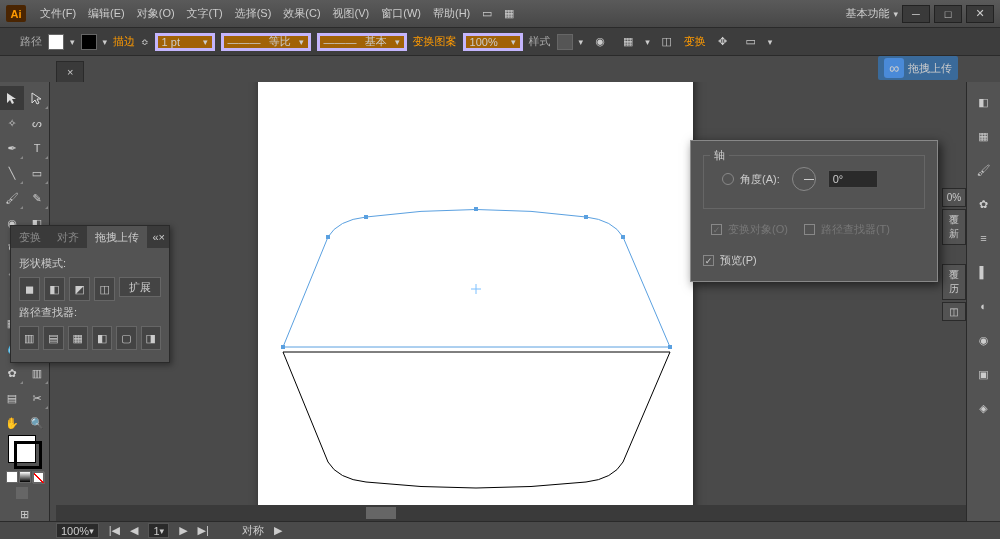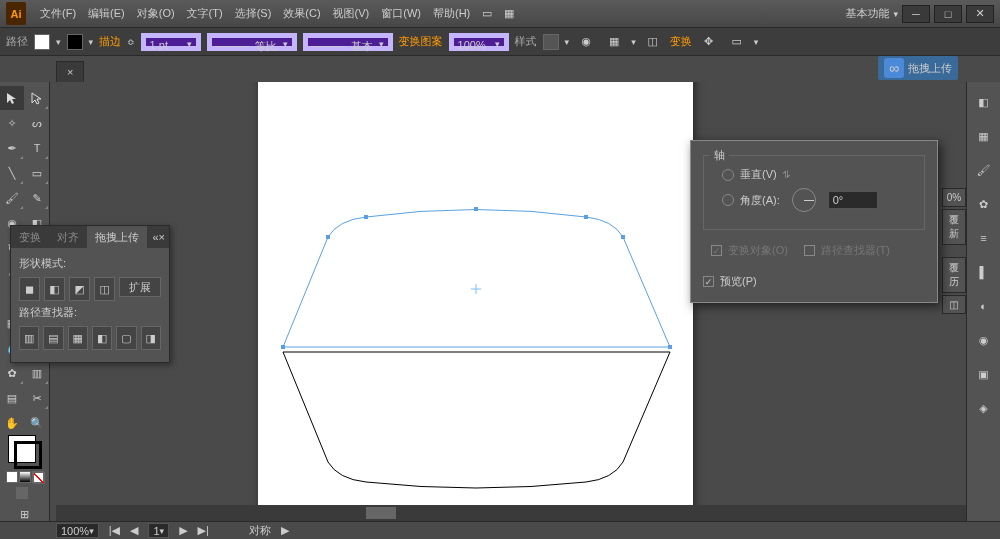--- a/index.html
+++ b/index.html
@@ -1,26 +1,26 @@
 <!DOCTYPE html>
 <html><head>
 <meta charset="utf-8">
 <style>
 *{box-sizing:border-box;margin:0;padding:0;font-family:"Microsoft YaHei",sans-serif;font-size:11px;color:#ccc;user-select:none}
 body{background:#4a4a4a;width:1000px;height:539px;overflow:hidden;position:relative}
 .titlebar{height:28px;background:linear-gradient(#5a5a5a,#474747);display:flex;align-items:center;padding:0 6px;border-bottom:1px solid #2a2a2a}
-.ai-logo{width:20px;height:23px;background:#4a2502;color:#ff9a00;font-weight:bold;display:flex;align-items:center;justify-content:center;border-radius:2px;margin-right:8px}
+.ai-logo{width:20px;height:17px;background:#4a2502;color:#ff9a00;font-weight:bold;display:flex;align-items:center;justify-content:center;border-radius:2px;margin-right:8px}
 .menu-item{padding:0 6px;height:16px;display:flex;align-items:center;cursor:pointer}
 .titlebar-right{margin-left:auto;display:flex;align-items:center;gap:4px}
 .win-btn{width:28px;height:18px;background:#3a3a3a;border:1px solid #222;display:flex;align-items:center;justify-content:center;cursor:pointer}
-.control-bar{height:28px;background:#3d3d3d;display:flex;align-items:center;padding:0 6px;gap:6px;border-bottom:1px solid #2a2a2a}
+.control-bar{height:28px;background:#3d3d3d;display:flex;align-items:center;padding:0 20px;gap:6px;border-bottom:1px solid #2a2a2a}
 .ctrl-label{color:#aaa}
 .orange{color:#ff9a00}
 .swatch{width:16px;height:16px;border:1px solid #666}
-.ctrl-select{background:#4c1d95;border:5px solid #c4b5fd;color:#ccc;padding:1px 4px;height:18px;min-width:60px;display:flex;justify-content:space-between}
+.ctrl-select{background:#a16207;border:3px solid #c4b5fd;color:#ccc;padding:1px 4px;height:18px;min-width:60px;display:flex;align-items:center;justify-content:space-between}
 .icon-btn{width:22px;height:22px;display:flex;align-items:center;justify-content:center;border:1px solid transparent;cursor:pointer}
 .tab-bar{height:26px;background:#4a4a4a;display:flex;align-items:flex-end;padding-left:56px}
 .doc-tab{background:#3a3a3a;padding:4px 10px;border:1px solid #2a2a2a;border-bottom:none;display:flex;align-items:center;gap:6px}
 .workspace{position:absolute;top:82px;left:0;right:0;bottom:18px;display:flex}
 .tools-left{width:50px;background:#535353;border-right:1px solid #2a2a2a;display:flex;flex-direction:column;align-items:center;padding-top:4px}
 .tool-grid{display:grid;grid-template-columns:24px 24px;gap:1px}
 .tool{width:24px;height:24px;display:flex;align-items:center;justify-content:center;cursor:pointer;position:relative}
 .tool.sel{background:#3a3a3a}
 .tool-corner{position:absolute;right:1px;bottom:1px;width:0;height:0;border-right:3px solid #888;border-top:3px solid transparent}
 .canvas-area{flex:1;background:#4a4a4a;position:relative;overflow:hidden}
@@ -241,21 +241,21 @@
 </div>
 
 <div class="upload-btn">
   <div class="upload-icon">∞</div>
   <span>拖拽上传</span>
 </div>
 
 <div class="side-strip" style="top:188px">
   <div class="strip-item">0%</div>
   <div class="strip-item">覆新</div>
-  <div class="strip-item" style="margin-top:10px">覆历</div>
+  <div class="strip-item" style="margin-top:17px">覆历</div>
   <div class="strip-item">◫</div>
 </div>
 
 <div class="floating-panel pathfinder">
   <div class="panel-tabs">
     <div class="ptab">变换</div>
     <div class="ptab">对齐</div>
     <div class="ptab active">拖拽上传</div>
     <div style="margin-left:auto;padding:0 4px">«×</div>
   </div>
@@ -279,25 +279,20 @@
     </div>
   </div>
 </div>
 
 <div class="dialog">
   <div class="dialog-body">
     <div class="dlg-section" style="border:1px solid #666;padding:8px 10px 14px;margin-top:4px;position:relative">
       <div style="position:absolute;top:-8px;left:6px;background:#535353;padding:0 4px">轴</div>
       <div class="radio-row">
         <div class="radio"></div>
-        <span>垂直(V)</span>
-        <span class="tick">⥮</span>
-      </div>
-      <div class="radio-row">
-        <div class="radio"></div>
         <span>角度(A):</span>
         <div class="angle-dial"></div>
         <input class="dlg-input" value="0°" style="">
       </div>
     </div>
     <div class="dlg-section">
       <div class="radio-row">
         <div class="cb dim">✓</div>
         <span class="dim">变换对象(O)</span>
         <div class="cb dim" style="margin-left:10px"></div>
@@ -321,15 +316,15 @@
       <span class="chev">▾</span>
     </div>
   <span>|◀</span>
   <span>◀</span>
   <div class="status-sel">
       <span>1</span> 
       <span class="chev">▾</span>
     </div>
   <span>▶</span>
   <span>▶|</span>
-  <span style="margin-left:30px">对称</span>
+  <span style="margin-left:23px">对称</span>
   <span>▶</span>
 </div>
 
 </body></html>

